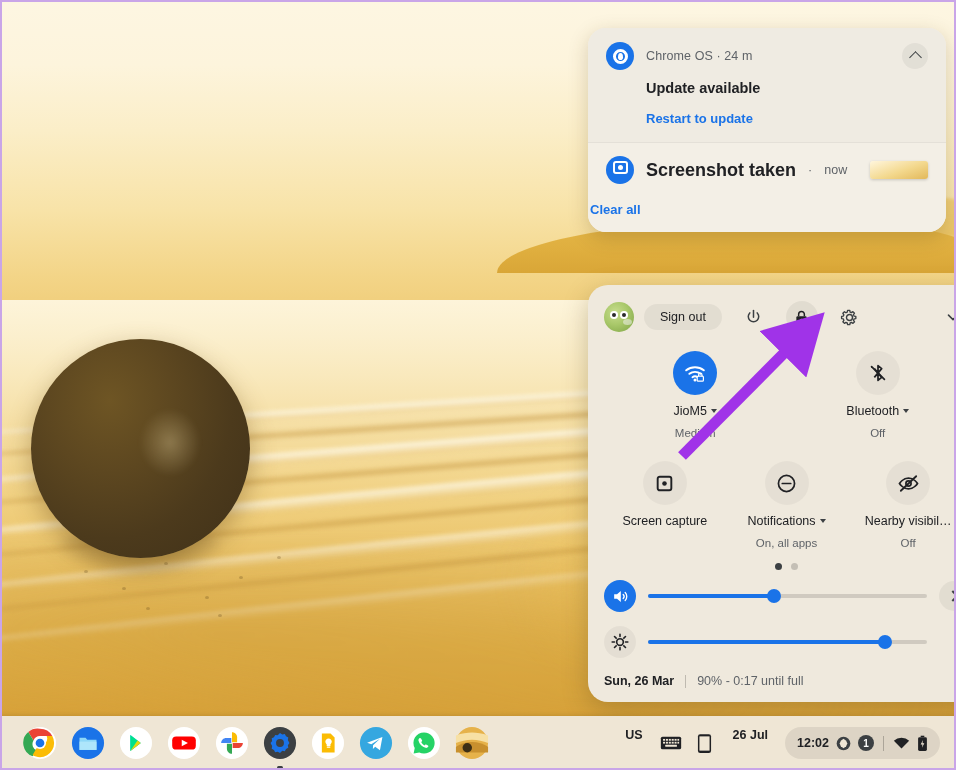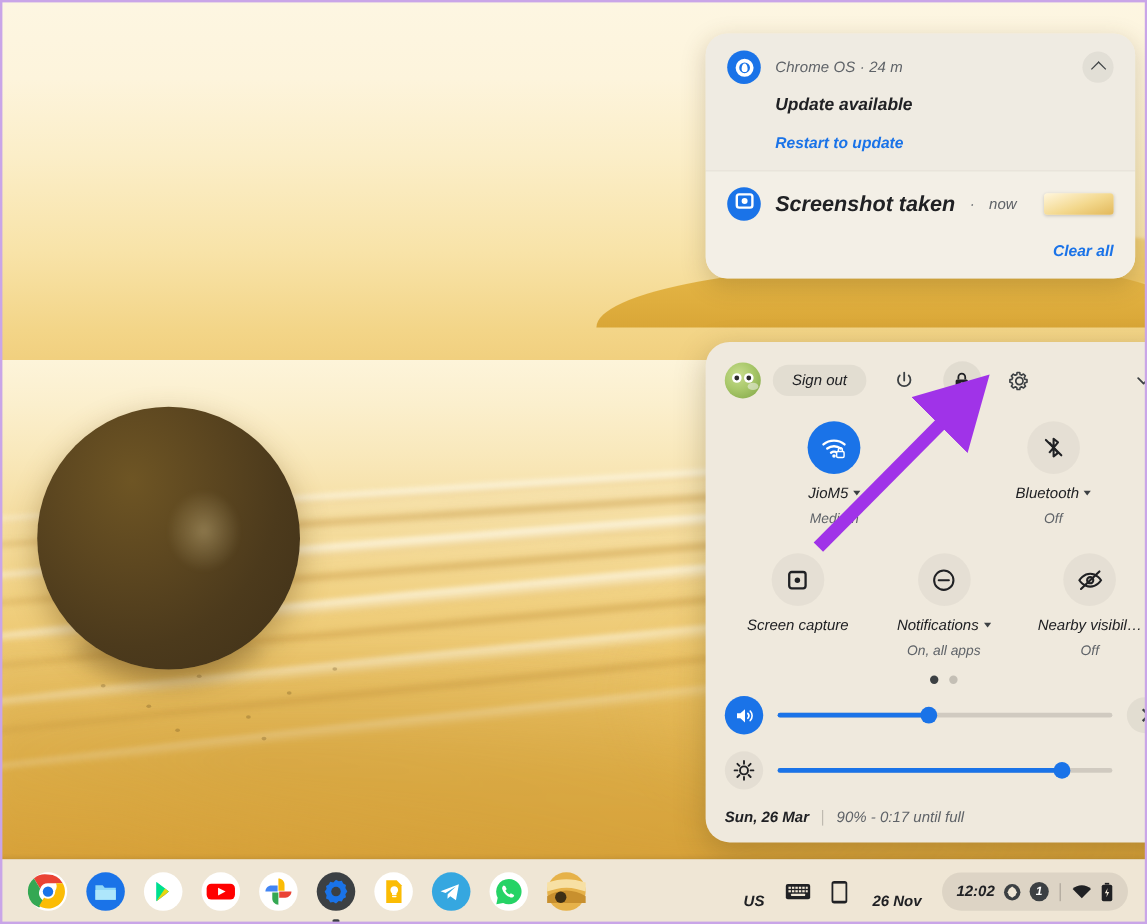--- a/index.html
+++ b/index.html
@@ -2,21 +2,21 @@
 <html><head>
 <meta charset="utf-8">
 <style>
   * { margin:0; padding:0; box-sizing:border-box; }
   html, body {
     width: 956px; height: 770px; overflow: hidden;
     font-family: "Liberation Sans", sans-serif;
   }
   #screen {
     position: relative; width: 956px; height: 770px;
-    background: #0f766e; overflow: hidden; font-style: italic;
+    background: #0f766e; overflow: hidden;
   }
 
   
   #wallpaper { position:absolute; inset:0; overflow:hidden; }
   .wp-sky {
     position:absolute; left:0; top:0; width:100%; height:47%;
     background: linear-gradient(180deg,
       #fdf6e2 0%, #fdf4dc 18%, #fbeec8 36%,
       #f8e3a8 58%, #f3d588 76%, #eec972 92%, #eac268 100%);
   }
@@ -141,21 +141,21 @@
   }
   .notif-app-icon2 .sq i { width:5px; height:5px; border-radius:50%; background:#fff; }
   .notif2-title { font-size:18px; font-weight:700; color:#202124; }
   .notif2-sep { font-size:12.5px; color:#5f6368; }
   .notif2-time { font-size:12.5px; color:#5f6368; }
   .notif-thumb {
     margin-left:auto; width:58px; height:18px; border-radius:3px;
     background: linear-gradient(160deg,#fff6dd 0%,#f3d88d 55%,#e2b85a 100%);
     box-shadow:0 1px 3px rgba(0,0,0,.18);
   }
-  .notif-footer { background:#f3efe6; padding:6px 18px 14px 2px; text-align:right; }
+  .notif-footer { background:#f3efe6; padding:6px 18px 14px 2px; }
   .clear-all { font-size:13px; font-weight:700; color:#1a73e8; display:inline-block; }
 
   
   #qs-panel {
     position:absolute; left:588px; top:285px; width:397px; height:417px; z-index:30;
     background:#efe9dd; border-radius:20px;
     box-shadow: 0 8px 26px rgba(80,60,20,.28);
     padding:12px 16px 0 16px;
   }
   .qs-header { display:flex; align-items:center; gap:10px; height:40px; }
@@ -245,21 +245,21 @@
   }
   .shelf-apps { display:flex; align-items:center; gap:12px; padding-left:22px; }
   .app { width:36px; height:36px; border-radius:50%; position:relative;
          display:flex; align-items:center; justify-content:center; }
   .app .dot-active {
     position:absolute; bottom:-8px; left:50%; transform:translateX(-50%);
     width:6px; height:3px; border-radius:2px; background:#3c4043;
   }
   .shelf-status { margin-left:auto; display:flex; align-items:center; padding-right:16px; gap:0; }
   .st-pill {
-    height:30px; border-radius:15px; display:flex; align-items:flex-end; gap:6px;
+    height:30px; border-radius:15px; display:flex; align-items:flex-start; gap:6px;
     padding:0 11px; font-size:12.5px; color:#202124; font-weight:700;
   }
   .st-item { width:34px; height:30px; display:flex; align-items:center; justify-content:center; }
   .st-tray {
     height:32px; border-radius:16px; background:rgba(0,0,0,.075);
     display:flex; align-items:center; gap:7px; padding:0 12px; margin-left:6px;
   }
   .st-time { font-size:12.5px; font-weight:700; color:#202124; }
   .badge-count {
     width:16px; height:16px; border-radius:50%; background:#3c4043; color:#fff;
@@ -632,21 +632,21 @@
       </div>
 
       <div class="st-item">
         <svg width="15" height="21" viewBox="0 0 16 22">
           <rect x="1" y="1" width="14" height="20" rx="2.4" fill="#202124"></rect>
           <rect x="2.6" y="3.4" width="10.8" height="15.2" fill="#efe6d5"></rect>
         </svg>
       </div>
 
       <div class="st-pill">
-        <span>26 Nov</span>
+        <span>26 Jul</span>
       </div>
 
       <div class="st-tray">
         <span class="st-time">12:02</span>
         <svg width="15" height="15" viewBox="0 0 18 18">
           <circle cx="9" cy="9" r="8.2" fill="#3c4043"></circle>
           <path d="M9 3.4l3.2 2.4 1.4 3.2-1.4 3.2L9 14.6l-3.2-2.4L4.4 9l1.4-3.2z" fill="#efe6d5"></path>
         </svg>
         <span class="badge-count">1</span>
         <span class="tray-sep"></span>

